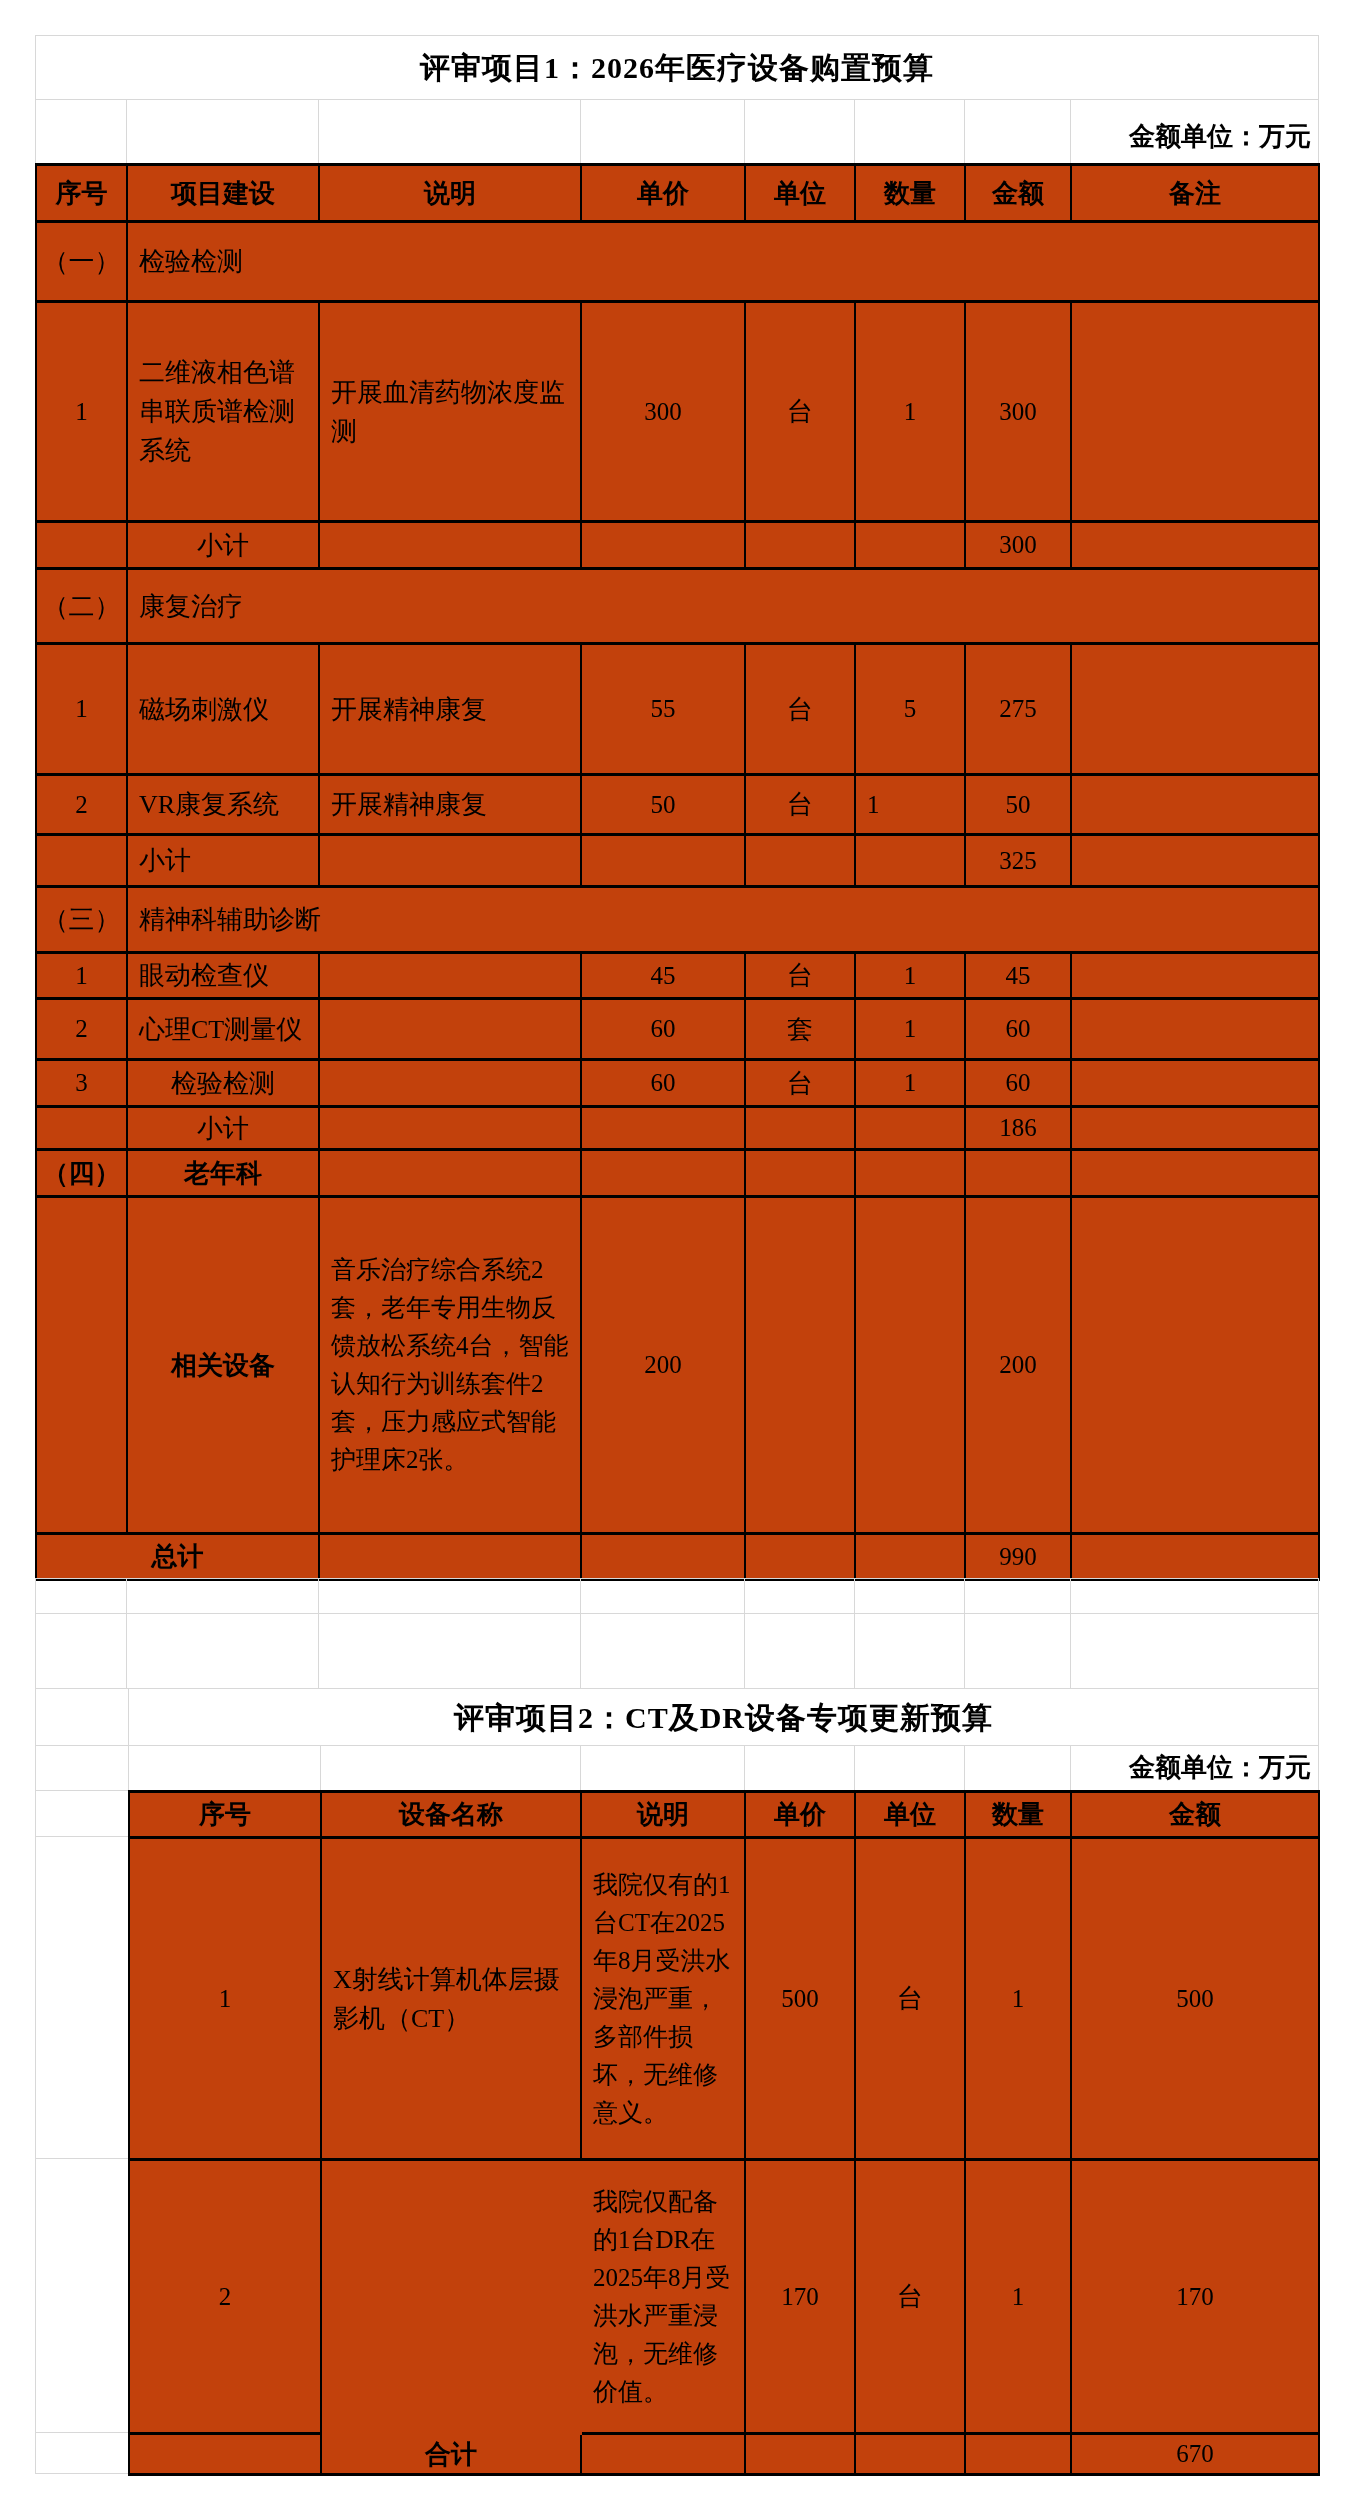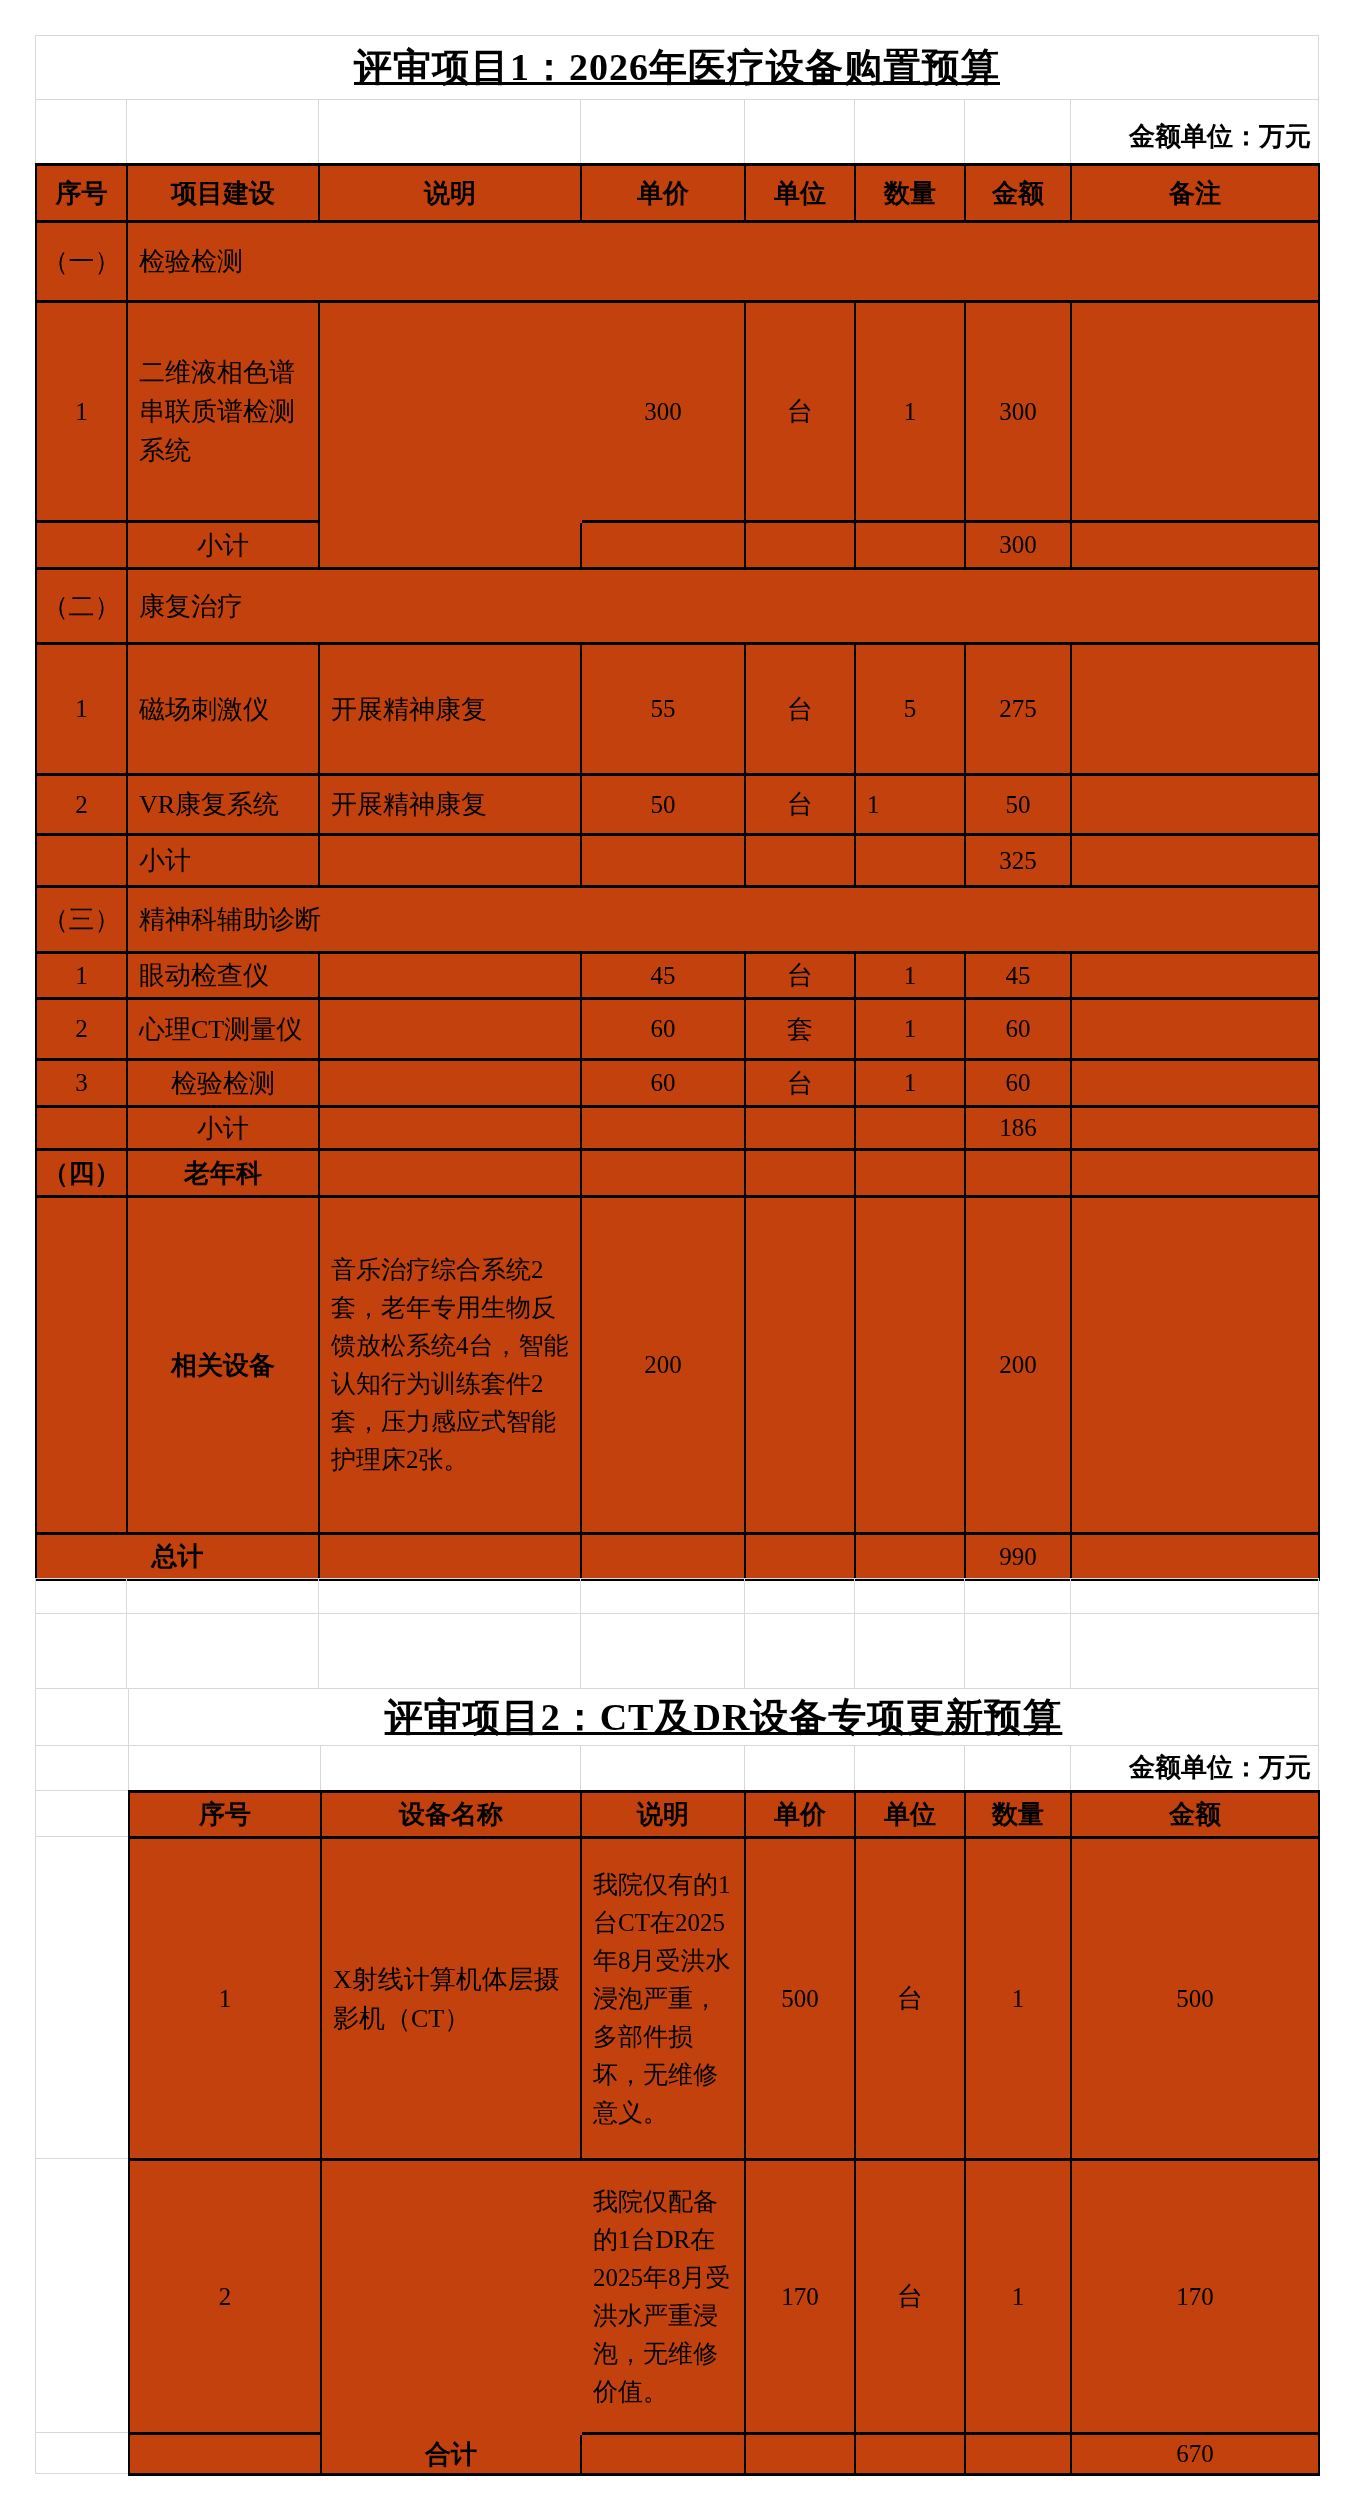--- a/index.html
+++ b/index.html
@@ -27,23 +27,22 @@
     overflow:hidden;
   }
   .cell.lf{justify-content:flex-start;text-align:left;padding:2px 11px;}
   .cell.ct{justify-content:center;text-align:center;padding:2px 4px;}
   .cell.hd{font-weight:bold;}
   .cell.b{font-weight:bold;}
   .cell.num{font-size:25px;}
   .cell.desc{font-size:25px;line-height:1.52;}
   .title-cell{
     display:flex;align-items:center;justify-content:center;
-    font-size:38px;font-weight:bold;letter-spacing:1px;
+    font-size:30px;font-weight:bold;letter-spacing:1px;
     box-sizing:border-box;
-    text-decoration:underline;
   }
   .unit-cell{
     display:flex;align-items:flex-end;justify-content:flex-end;
     font-weight:bold;font-size:26px;
     padding:0 7px 7px 0;box-sizing:border-box;
   }
   .unit-cell.mid{align-items:center;padding-bottom:2px;}
 </style>
 </head>
 <body>
@@ -71,20 +70,21 @@
       <div class="cell hd ct" style="grid-area: 1 / 3 / auto / span 1;">说明</div>
       <div class="cell hd ct" style="grid-area: 1 / 4 / auto / span 1;">单价</div>
       <div class="cell hd ct" style="grid-area: 1 / 5 / auto / span 1;">单位</div>
       <div class="cell hd ct" style="grid-area: 1 / 6 / auto / span 1;">数量</div>
       <div class="cell hd ct" style="grid-area: 1 / 7 / auto / span 1;">金额</div>
       <div class="cell hd ct" style="grid-area: 1 / 8 / auto / span 1;">备注</div>
       <div class="cell ct" style="grid-area: 2 / 1 / auto / span 1;">（一）</div>
       <div class="cell lf" style="grid-area: 2 / 2 / auto / span 7;">检验检测</div>
       <div class="cell ct num" style="grid-area: 3 / 1 / auto / span 1;">1</div>
       <div class="cell lf" style="grid-area: 3 / 2 / auto / span 1;">二维液相色谱串联质谱检测系统</div>
+      <div class="cell lf" style="grid-area: 3 / 3 / auto / span 1;">开展血清药物浓度监测</div>
       <div class="cell ct num" style="grid-area: 3 / 4 / auto / span 1;">300</div>
       <div class="cell ct" style="grid-area: 3 / 5 / auto / span 1;">台</div>
       <div class="cell ct num" style="grid-area: 3 / 6 / auto / span 1;">1</div>
       <div class="cell ct num" style="grid-area: 3 / 7 / auto / span 1;">300</div>
       <div class="cell ct" style="grid-area: 3 / 8 / auto / span 1;"></div>
       <div class="cell ct" style="grid-area: 4 / 1 / auto / span 1;"></div>
       <div class="cell ct" style="grid-area: 4 / 2 / auto / span 1;">小计</div>
       <div class="cell ct" style="grid-area: 4 / 3 / auto / span 1;"></div>
       <div class="cell ct" style="grid-area: 4 / 4 / auto / span 1;"></div>
       <div class="cell ct" style="grid-area: 4 / 5 / auto / span 1;"></div>

